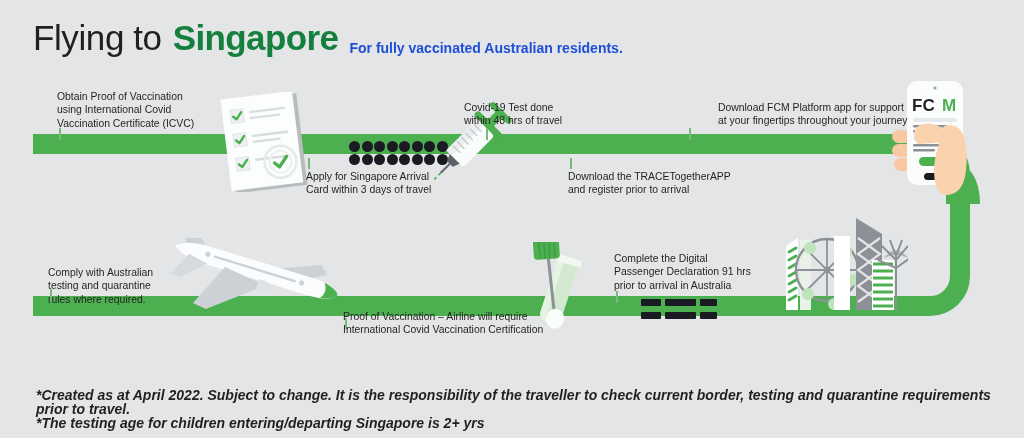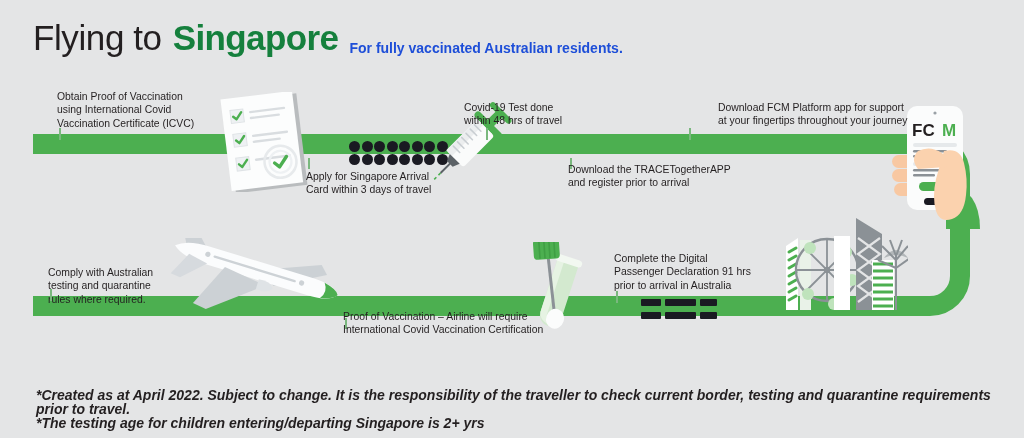--- a/index.html
+++ b/index.html
@@ -121,21 +121,21 @@
         </g>
 
         <path d="M35 68 h14 l-3 7 h-8 z" fill="#5b6166"></path>
         <rect x="41" y="74" width="2" height="14" fill="#5b6166"></rect>
 
         <line x1="42" y1="88" x2="42" y2="98" stroke="#4caf50" stroke-width="1.6" stroke-dasharray="3 3"></line>
       </g>
     </svg>
   </div>
 
-  <div class="art" style="left:884px;top:99px;">
+  <div class="art" style="left:884px;top:74px;">
     <svg width="116" height="130" viewBox="0 0 116 130">
 
       <path d="M62 84 q34 6 34 46 v30 h-34 z" fill="#4caf50"></path>
 
       <g fill="#f8c8a2">
         <rect x="8" y="56" width="26" height="13" rx="6.5"></rect>
         <rect x="8" y="70" width="26" height="13" rx="6.5"></rect>
         <rect x="10" y="84" width="24" height="13" rx="6.5"></rect>
       </g>
 
@@ -299,21 +299,21 @@
 
   <div class="tick" style="left:308px;top:158px;height:11px;"></div>
   <div class="callout" style="left:306px;top:170px;">Apply for Singapore Arrival
 Card within 3 days of travel</div>
 
   <div class="callout" style="left:464px;top:101px;">Covid-19 Test done
 within 48 hrs of travel</div>
   <div class="tick" style="left:486px;top:128px;height:12px;"></div>
 
   <div class="tick" style="left:570px;top:158px;height:11px;"></div>
-  <div class="callout" style="left:568px;top:163px;">Download the TRACETogetherAPP
+  <div class="callout" style="left:568px;top:170px;">Download the TRACETogetherAPP
 and register prior to arrival</div>
 
   <div class="callout" style="left:678px;top:101px;margin-left:40px;">Download FCM Platform app for support
 at your fingertips throughout your journey</div>
   <div class="tick" style="left:689px;top:128px;height:12px;"></div>
 
   <div class="callout" style="left:48px;top:266px;">Comply with Australian
 testing and quarantine
 rules where required.</div>
   <div class="tick" style="left:50px;top:289px;height:12px;"></div>

